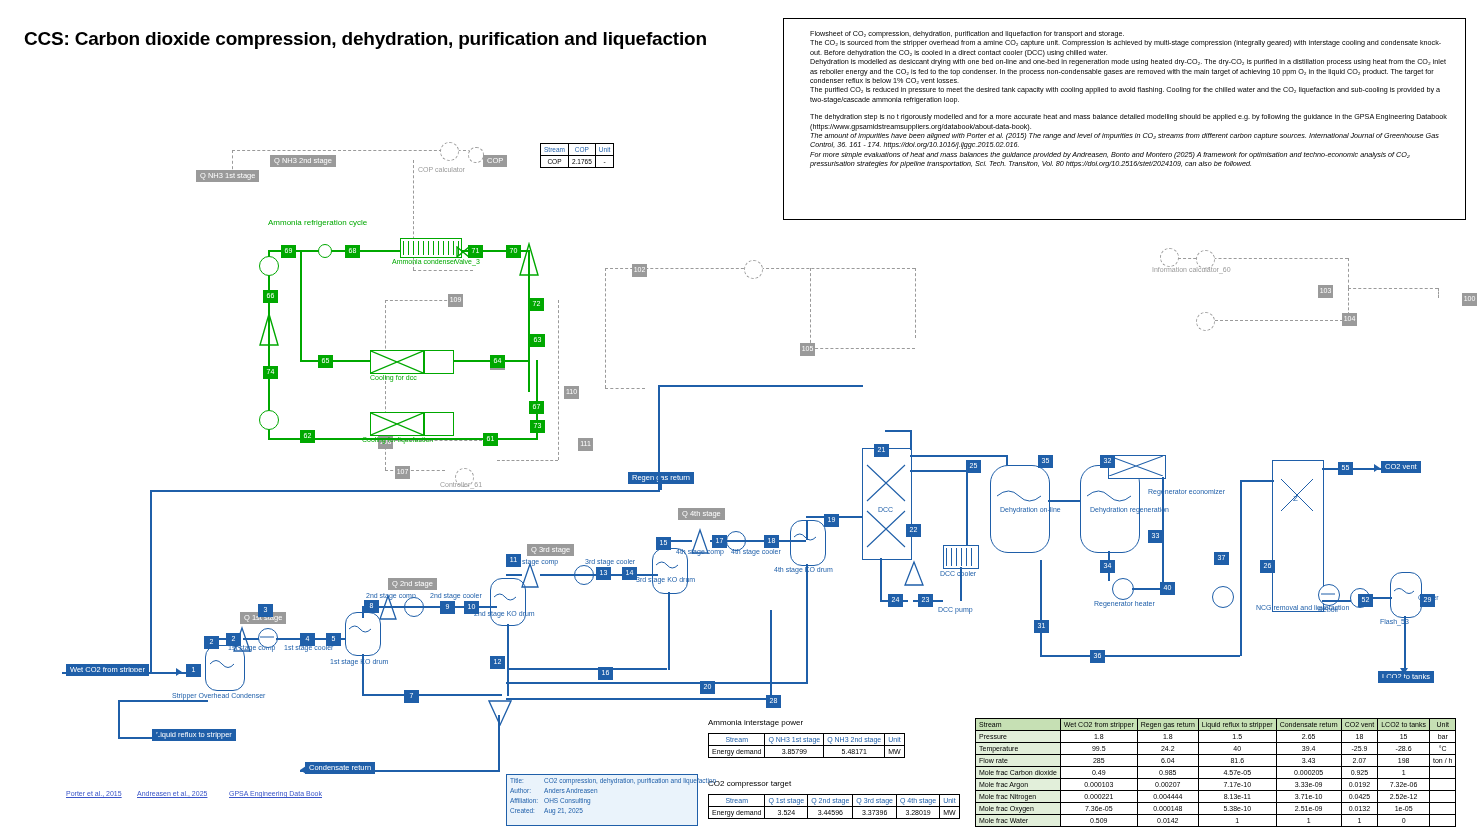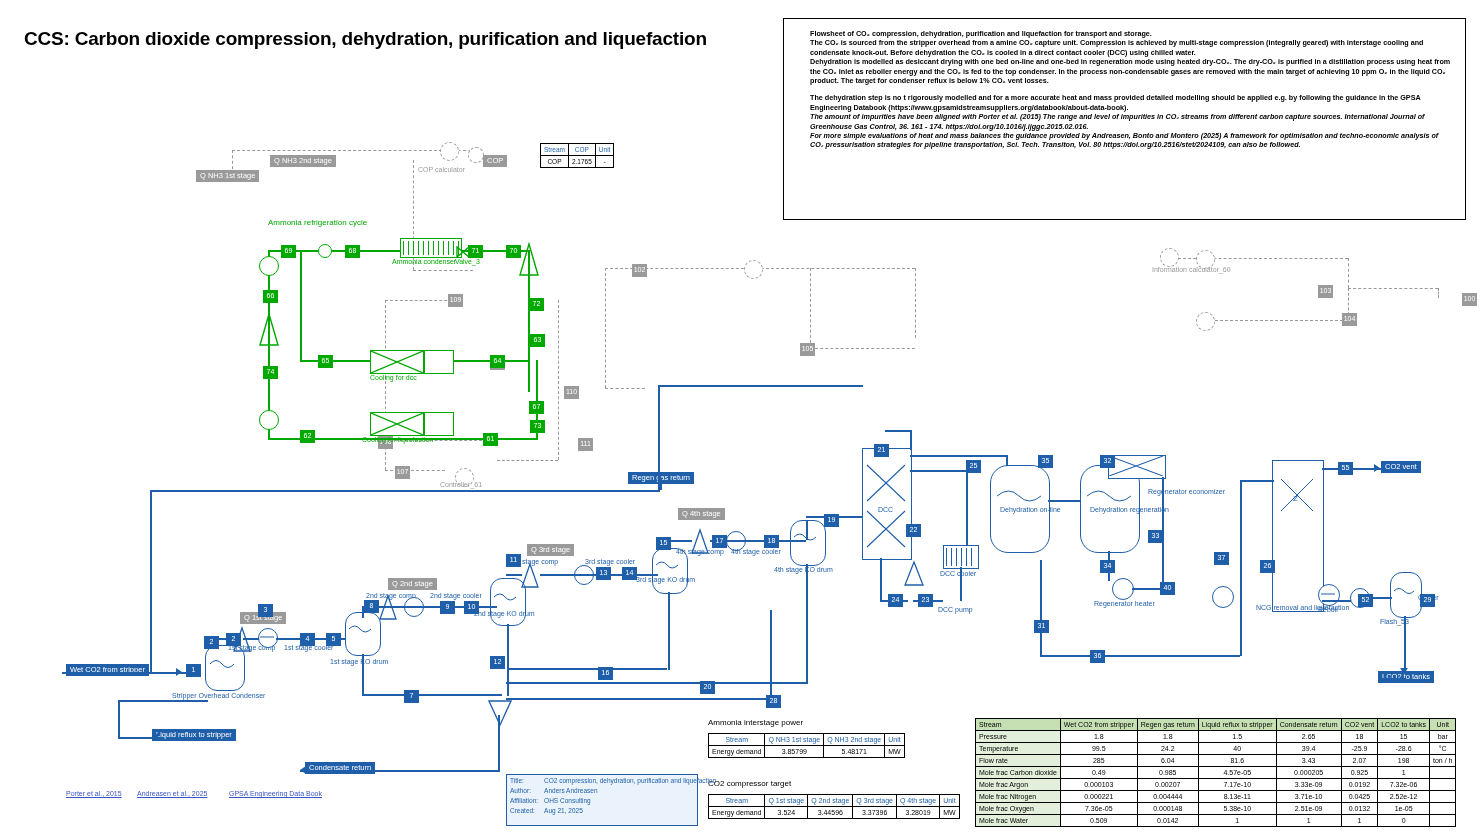--- a/index.html
+++ b/index.html
@@ -6,21 +6,21 @@
   body{
     width:1482px;height:834px;position:relative;overflow:hidden;
     background:#ffffff;
     font-family:"Liberation Sans", sans-serif;
     color:#000;
   }
   .abs{position:absolute;}
   
   #page-title{left:24px;top:28px;font-size:19px;font-weight:bold;letter-spacing:-0.2px;}
   
-  #desc-box{left:783px;top:18px;width:681px;height:200px;border:1px solid #000;background:#fff;font-weight:bold;}
+  #desc-box{left:783px;top:18px;width:681px;height:200px;border:1px solid #000;background:#fff;}
   #desc-box .p{font-size:7.2px;line-height:9.4px;color:#000;margin:0;padding:0;}
   #desc-inner{padding:10px 12px 0 26px;}
   #desc-inner .blk{margin-bottom:8px;}
   .it{font-style:italic;}
   
   .line{position:absolute;background:#1f5fa9;}
   .gline{position:absolute;background:#00a800;}
   .dline{position:absolute;border-top:1px dashed #9a9a9a;height:0;}
   .dlinev{position:absolute;border-left:1px dashed #9a9a9a;width:0;}
   .node{position:absolute;background:#1f5fa9;color:#fff;font-size:7px;line-height:10px;
@@ -61,23 +61,24 @@
 <body>
 
 <div class="abs" id="page-title">CCS: Carbon dioxide compression, dehydration, purification and liquefaction</div>
 
 <div class="abs" id="desc-box">
   <div id="desc-inner">
     <div class="blk">
       <p class="p">Flowsheet of CO₂ compression, dehydration, purification and liquefaction for transport and storage.</p>
       <p class="p">The CO₂ is sourced from the stripper overhead from a amine CO₂ capture unit. Compression is achieved by multi-stage compression (integrally geared) with interstage cooling and condensate knock-out. Before dehydration the CO₂ is cooled in a direct contact cooler (DCC) using chilled water.</p>
       <p class="p">Dehydration is modelled as desiccant drying with one bed on-line and one-bed in regeneration mode using heated dry-CO₂. The dry-CO₂ is purified in a distillation process using heat from the CO₂ inlet as reboiler energy and the CO₂ is fed to the top condenser. In the process non-condensable gases are removed with the main target of achieving 10 ppm O₂ in the liquid CO₂ product. The target for condenser reflux is below 1% CO₂ vent losses.</p>
+      <p class="p">The purified CO₂ is reduced in pressure to meet the desired tank capacity with cooling applied to avoid flashing. Cooling for the chilled water and the CO₂ liquefaction and sub-cooling is provided by a two-stage/cascade ammonia refrigeration loop.</p>
     </div>
     <div class="blk">
-      <p class="p">The dehydration step is no t rigorously modelled and for a more accurate heat and mass provided detailed modelling should be applied e.g. by following the guidance in the GPSA Engineering Databook (https://www.gpsamidstreamsuppliers.org/databook/about-data-book).</p>
+      <p class="p">The dehydration step is no t rigorously modelled and for a more accurate heat and mass balance detailed modelling should be applied e.g. by following the guidance in the GPSA Engineering Databook (https://www.gpsamidstreamsuppliers.org/databook/about-data-book).</p>
       <p class="p it">The amount of impurities have been aligned with Porter et al. (2015) The range and level of impurities in CO₂ streams from different carbon capture sources. International Journal of Greenhouse Gas Control, 36. 161 - 174. https://doi.org/10.1016/j.ijggc.2015.02.016.</p>
       <p class="p it">For more simple evaluations of heat and mass balances the guidance provided by Andreasen, Bonto and Montero (2025) A framework for optimisation and techno-economic analysis of CO₂ pressurisation strategies for pipeline transportation, Sci. Tech. Transiton, Vol. 80 https://doi.org/10.2516/stet/2024109, can also be followed.</p>
     </div>
   </div>
 </div>
 
 <div class="dline abs" style="left:232px;top:150px;width:215px;"></div>
 <div class="dlinev abs" style="left:232px;top:150px;height:30px;"></div>
 <div class="dline abs" style="left:447px;top:150px;width:35px;"></div>
 <div class="dlinev abs" style="left:413px;top:160px;height:110px;"></div>

